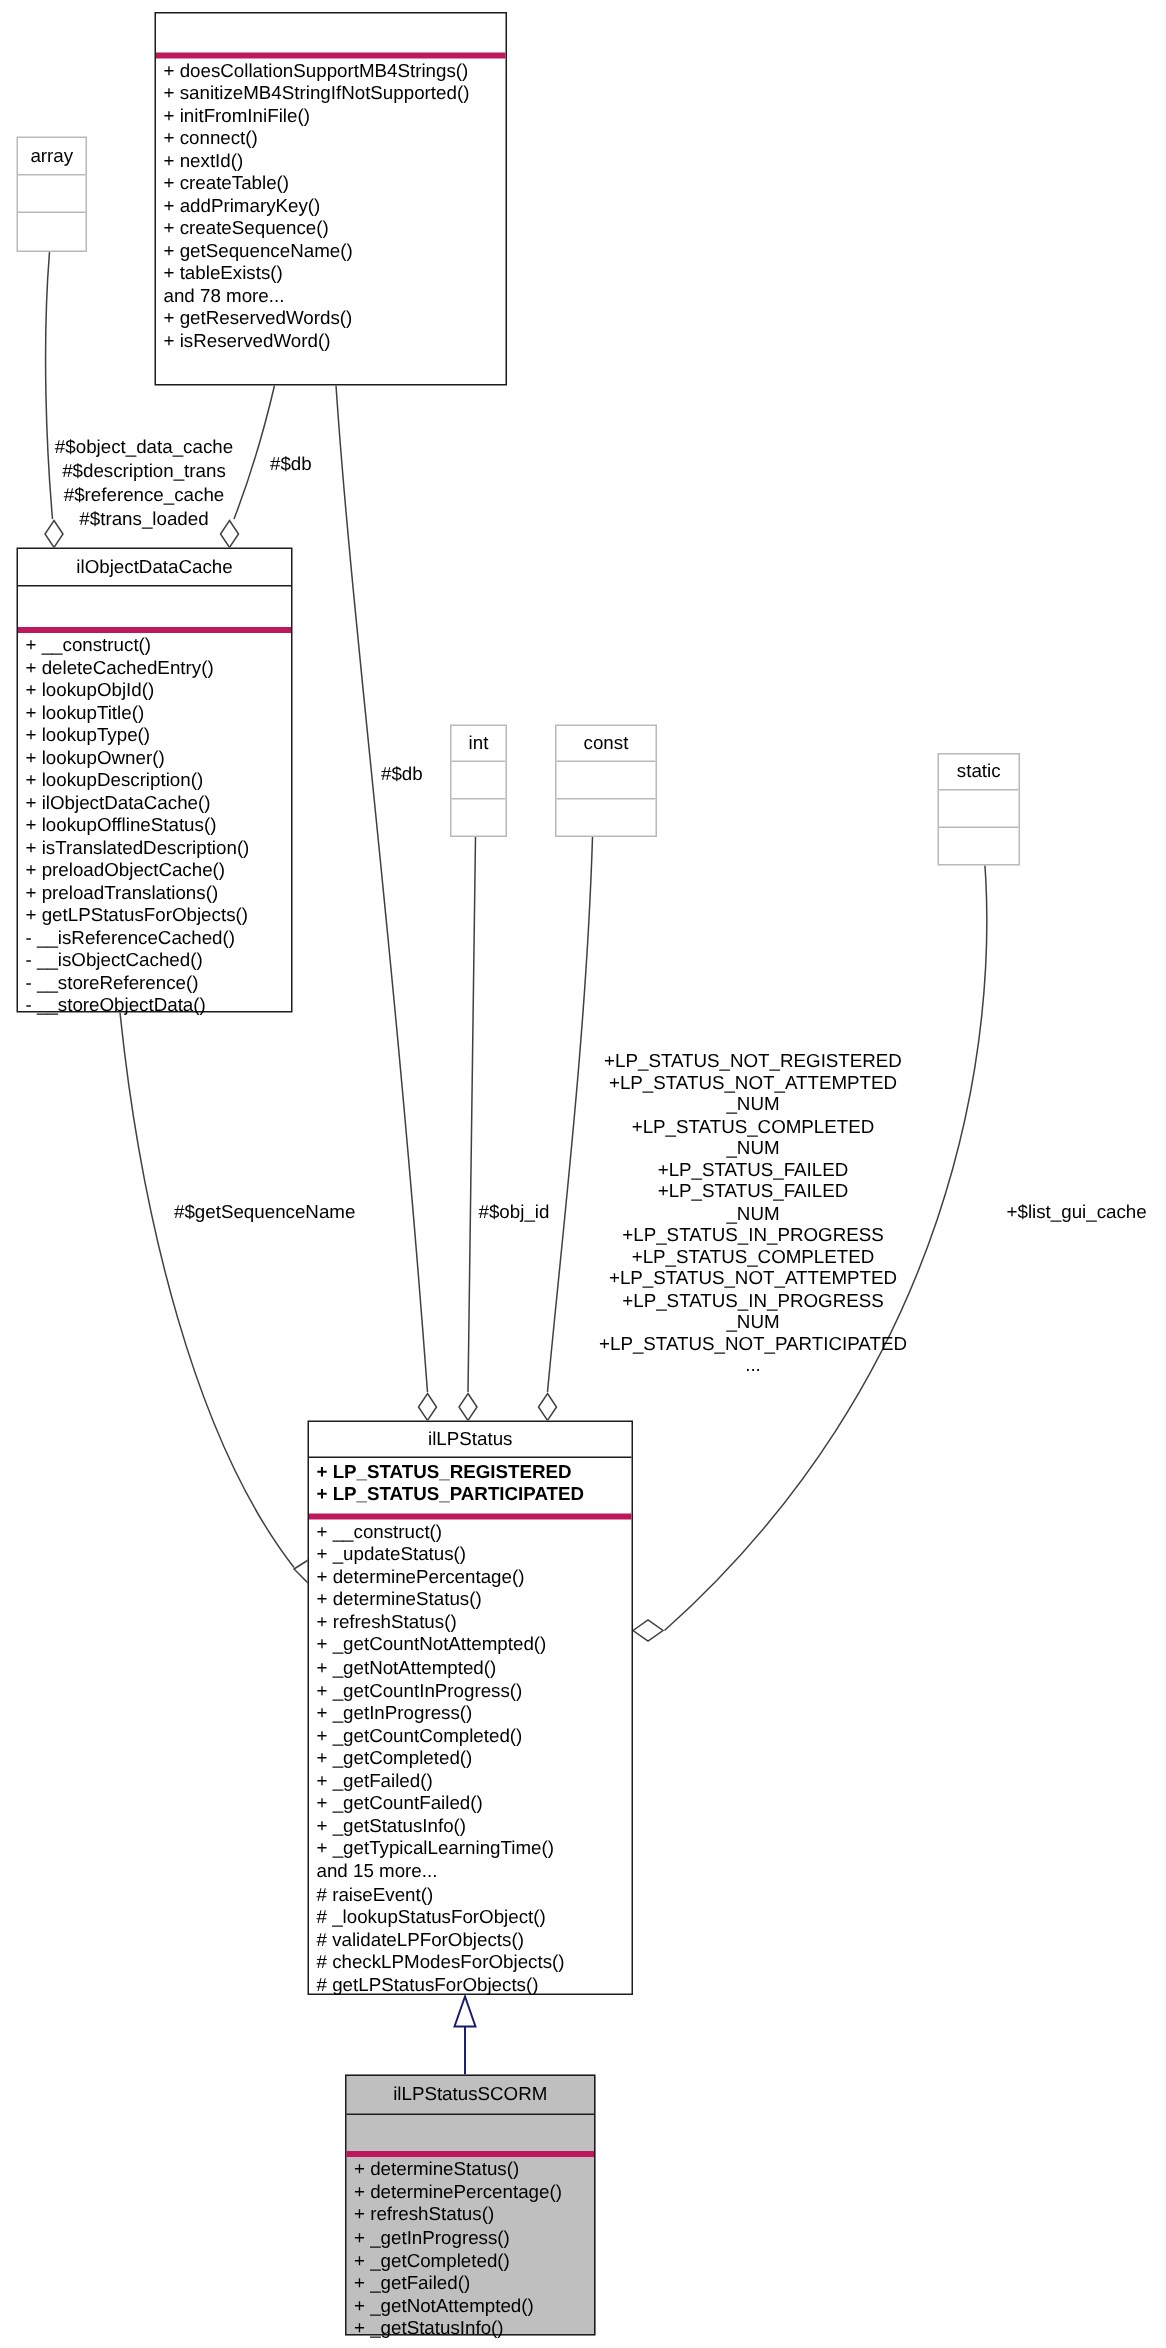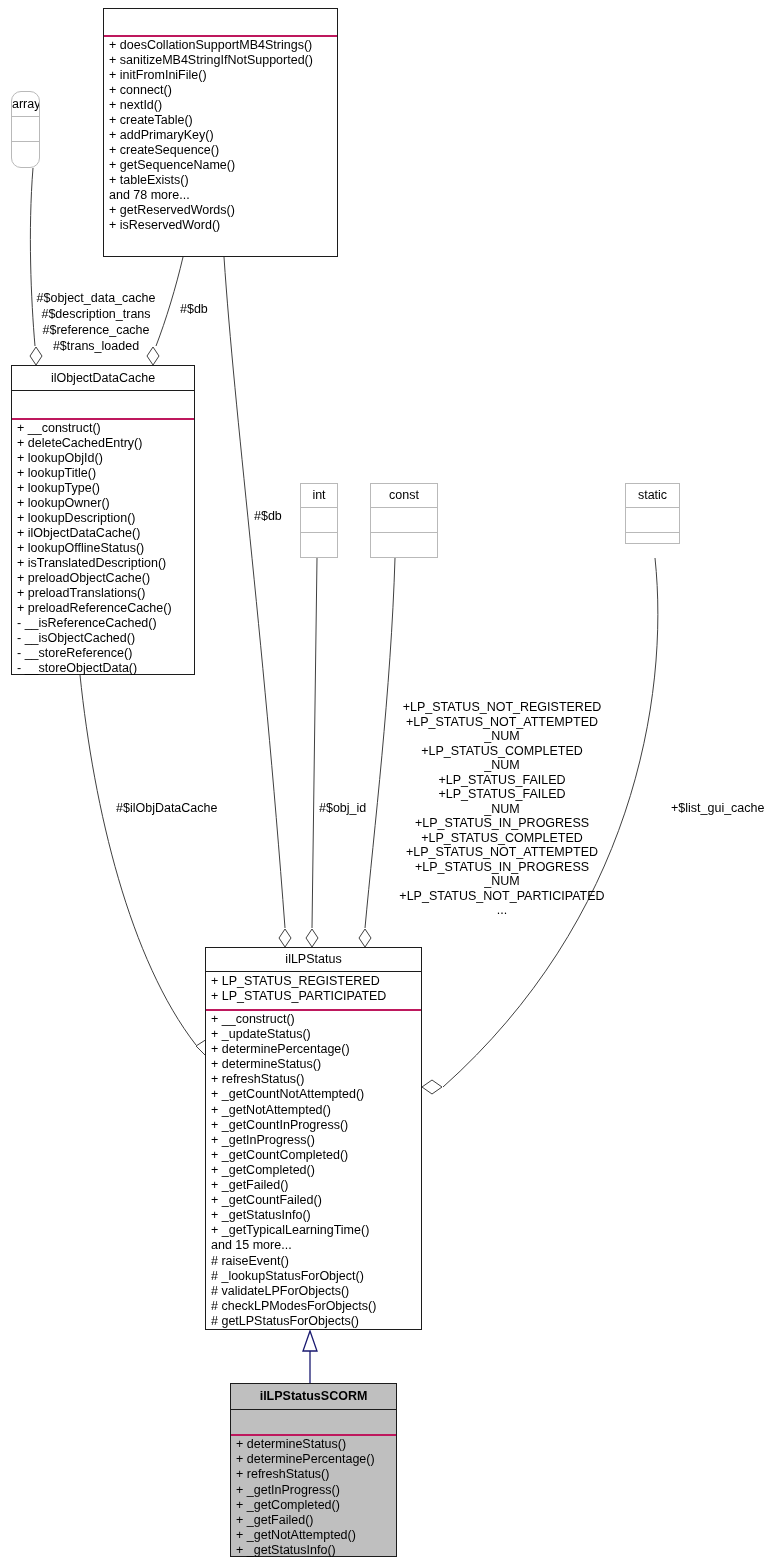--- a/index.html
+++ b/index.html
@@ -2,21 +2,21 @@
 <html><head>
 <meta charset="utf-8">
 <style>
   html,body{margin:0;padding:0;background:#fff;}
   #canvas{position:relative;width:777px;height:1565px;background:#ffffff;overflow:hidden;
           font-family:"Liberation Sans","DejaVu Sans",sans-serif;color:#000;}
   svg.edges{position:absolute;left:0;top:0;z-index:0;}
   .box{position:absolute;background:#fff;border:1px solid #1c1c1c;box-sizing:border-box;z-index:2;
        font-size:12.5px;line-height:15px;}
   .box .title{text-align:center;border-bottom:1px solid #1c1c1c;overflow:hidden;white-space:nowrap;}
-  .box .attrs{border-bottom:2px solid #be185d;overflow:hidden;padding:2px 3px 0 5px;white-space:nowrap;}
+  .box .attrs{border-bottom:4px solid #be185d;overflow:hidden;padding:2px 3px 0 5px;white-space:nowrap;font-weight:bold;}
   .box .methods{overflow:hidden;padding:1px 3px 0 5px;white-space:nowrap;}
   .box.type{border-color:#b9b9b9;}
   .box.type .title,.box.type .attrs{border-color:#b9b9b9;}
   .box.type .title{border-bottom:1px solid #b9b9b9;}
   .box.type .c1{border-bottom:1px solid #b9b9b9;}
   .box.type .c1,.box.type .c2{height:24px;}
   .box.current{background:#bfbfbf;}
   .elabel{position:absolute;z-index:1;font-size:12.5px;white-space:nowrap;}
   .elabel.block{white-space:normal;text-align:center;}
   .elabel.block .lline{white-space:nowrap;}
@@ -41,21 +41,21 @@
     <polygon points="285,929 291,938 285,947 279,938" fill="#fff" stroke="#404040" stroke-width="1"></polygon>
     <polygon points="312,929 318,938 312,947 306,938" fill="#fff" stroke="#404040" stroke-width="1"></polygon>
     <polygon points="365,929 371,938 365,947 359,938" fill="#fff" stroke="#404040" stroke-width="1"></polygon>
     <polygon points="422,1087 432,1080 442,1087 432,1094" fill="#fff" stroke="#404040" stroke-width="1"></polygon>
     <polygon points="196,1046 207,1039 217,1049 206,1056" fill="#fff" stroke="#404040" stroke-width="1"></polygon>
 
     <path d="M310,1383 L310,1351" fill="none" stroke="#191970" stroke-width="1.3"></path>
     <polygon points="310,1331 303,1351 317,1351" fill="#fff" stroke="#191970" stroke-width="1.3"></polygon>
   </svg>
 
-  <div class="box type" style="left:11px;top:91px;width:29px;height:77px;border-radius:10px;">
+  <div class="box type" style="left:11px;top:91px;width:47px;height:77px;">
     <div class="title" style="height:24px;line-height:24px;">array</div>
     <div class="c1"></div>
     <div class="c2"></div>
   </div>
 
   <div class="box" style="left:103px;top:8px;width:235px;height:249px;">
     <div class="attrs" style="height:24px;"></div>
     <div class="methods">
         <div class="line">+ doesCollationSupportMB4Strings()</div>
         <div class="line">+ sanitizeMB4StringIfNotSupported()</div>
@@ -82,41 +82,41 @@
         <div class="line">+ lookupObjId()</div>
         <div class="line">+ lookupTitle()</div>
         <div class="line">+ lookupType()</div>
         <div class="line">+ lookupOwner()</div>
         <div class="line">+ lookupDescription()</div>
         <div class="line">+ ilObjectDataCache()</div>
         <div class="line">+ lookupOfflineStatus()</div>
         <div class="line">+ isTranslatedDescription()</div>
         <div class="line">+ preloadObjectCache()</div>
         <div class="line">+ preloadTranslations()</div>
-        <div class="line">+ preloadReferenceCache()</div>
+        <div class="line">+ getLPStatusForObjects()</div>
         <div class="line">- __isReferenceCached()</div>
         <div class="line">- __isObjectCached()</div>
         <div class="line">- __storeReference()</div>
         <div class="line">- __storeObjectData()</div>
       </div>
   </div>
 
   <div class="box type" style="left:300px;top:483px;width:38px;height:75px;">
     <div class="title" style="height:23px;line-height:23px;">int</div>
     <div class="c1"></div>
     <div class="c2"></div>
   </div>
 
   <div class="box type" style="left:370px;top:483px;width:68px;height:75px;">
     <div class="title" style="height:23px;line-height:23px;">const</div>
     <div class="c1"></div>
     <div class="c2"></div>
   </div>
 
-  <div class="box type" style="left:625px;top:483px;width:55px;height:61px;">
+  <div class="box type" style="left:625px;top:502px;width:55px;height:75px;">
     <div class="title" style="height:23px;line-height:23px;">static</div>
     <div class="c1"></div>
     <div class="c2"></div>
   </div>
 
   <div class="box" style="left:205px;top:947px;width:217px;height:383px;">
     <div class="title" style="height:23px;line-height:23px;">ilLPStatus</div>
     <div class="attrs" style="height:35px;">
         <div class="line">+ LP_STATUS_REGISTERED</div>
         <div class="line">+ LP_STATUS_PARTICIPATED</div>
@@ -140,21 +140,21 @@
         <div class="line">and 15 more...</div>
         <div class="line"># raiseEvent()</div>
         <div class="line"># _lookupStatusForObject()</div>
         <div class="line"># validateLPForObjects()</div>
         <div class="line"># checkLPModesForObjects()</div>
         <div class="line"># getLPStatusForObjects()</div>
       </div>
   </div>
 
   <div class="box current" style="left:230px;top:1383px;width:167px;height:174px;">
-    <div class="title" style="height:25px;line-height:25px;font-weight:bold;">ilLPStatusSCORM</div>
+    <div class="title" style="height:25px;line-height:25px;">ilLPStatusSCORM</div>
     <div class="attrs" style="height:22px;"></div>
     <div class="methods" style="line-height:15.2px;">
         <div class="line">+ determineStatus()</div>
         <div class="line">+ determinePercentage()</div>
         <div class="line">+ refreshStatus()</div>
         <div class="line">+ _getInProgress()</div>
         <div class="line">+ _getCompleted()</div>
         <div class="line">+ _getFailed()</div>
         <div class="line">+ _getNotAttempted()</div>
         <div class="line">+ _getStatusInfo()</div>
@@ -165,21 +165,21 @@
       <div class="lline">#$object_data_cache</div>
       <div class="lline">#$description_trans</div>
       <div class="lline">#$reference_cache</div>
       <div class="lline">#$trans_loaded</div>
     </div>
 
   <div class="elabel" style="left:180px;top:302px;">#$db</div>
 
   <div class="elabel" style="left:254px;top:509px;">#$db</div>
 
-  <div class="elabel" style="left:116px;top:801px;">#$ilObjDataCache</div>
+  <div class="elabel" style="left:116px;top:801px;">#$getSequenceName</div>
 
   <div class="elabel" style="left:319px;top:801px;">#$obj_id</div>
 
   <div class="elabel block" style="left:377px;top:700px;width:250px;line-height:14.5px;">
       <div class="lline">+LP_STATUS_NOT_REGISTERED</div>
       <div class="lline">+LP_STATUS_NOT_ATTEMPTED</div>
       <div class="lline">_NUM</div>
       <div class="lline">+LP_STATUS_COMPLETED</div>
       <div class="lline">_NUM</div>
       <div class="lline">+LP_STATUS_FAILED</div>

